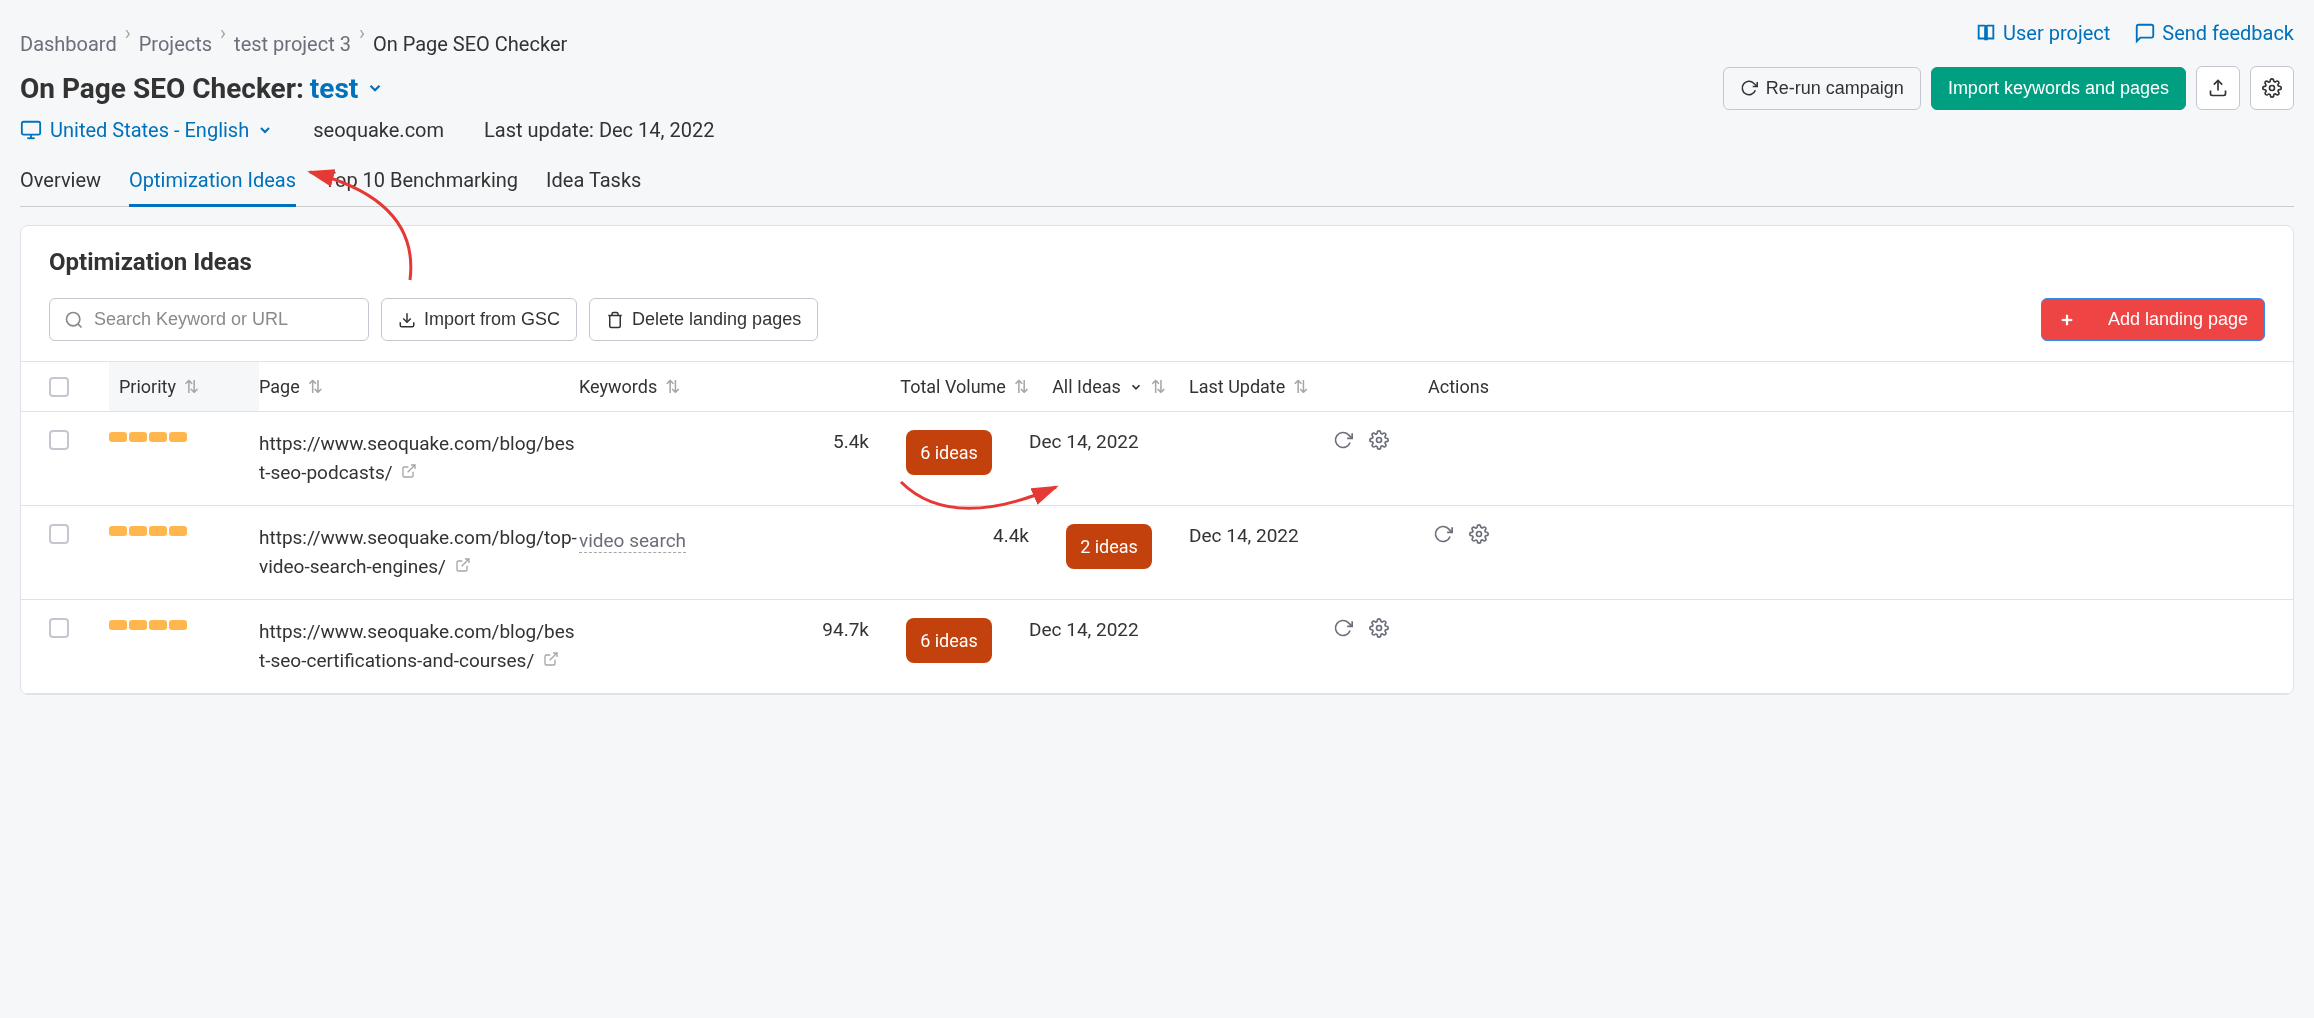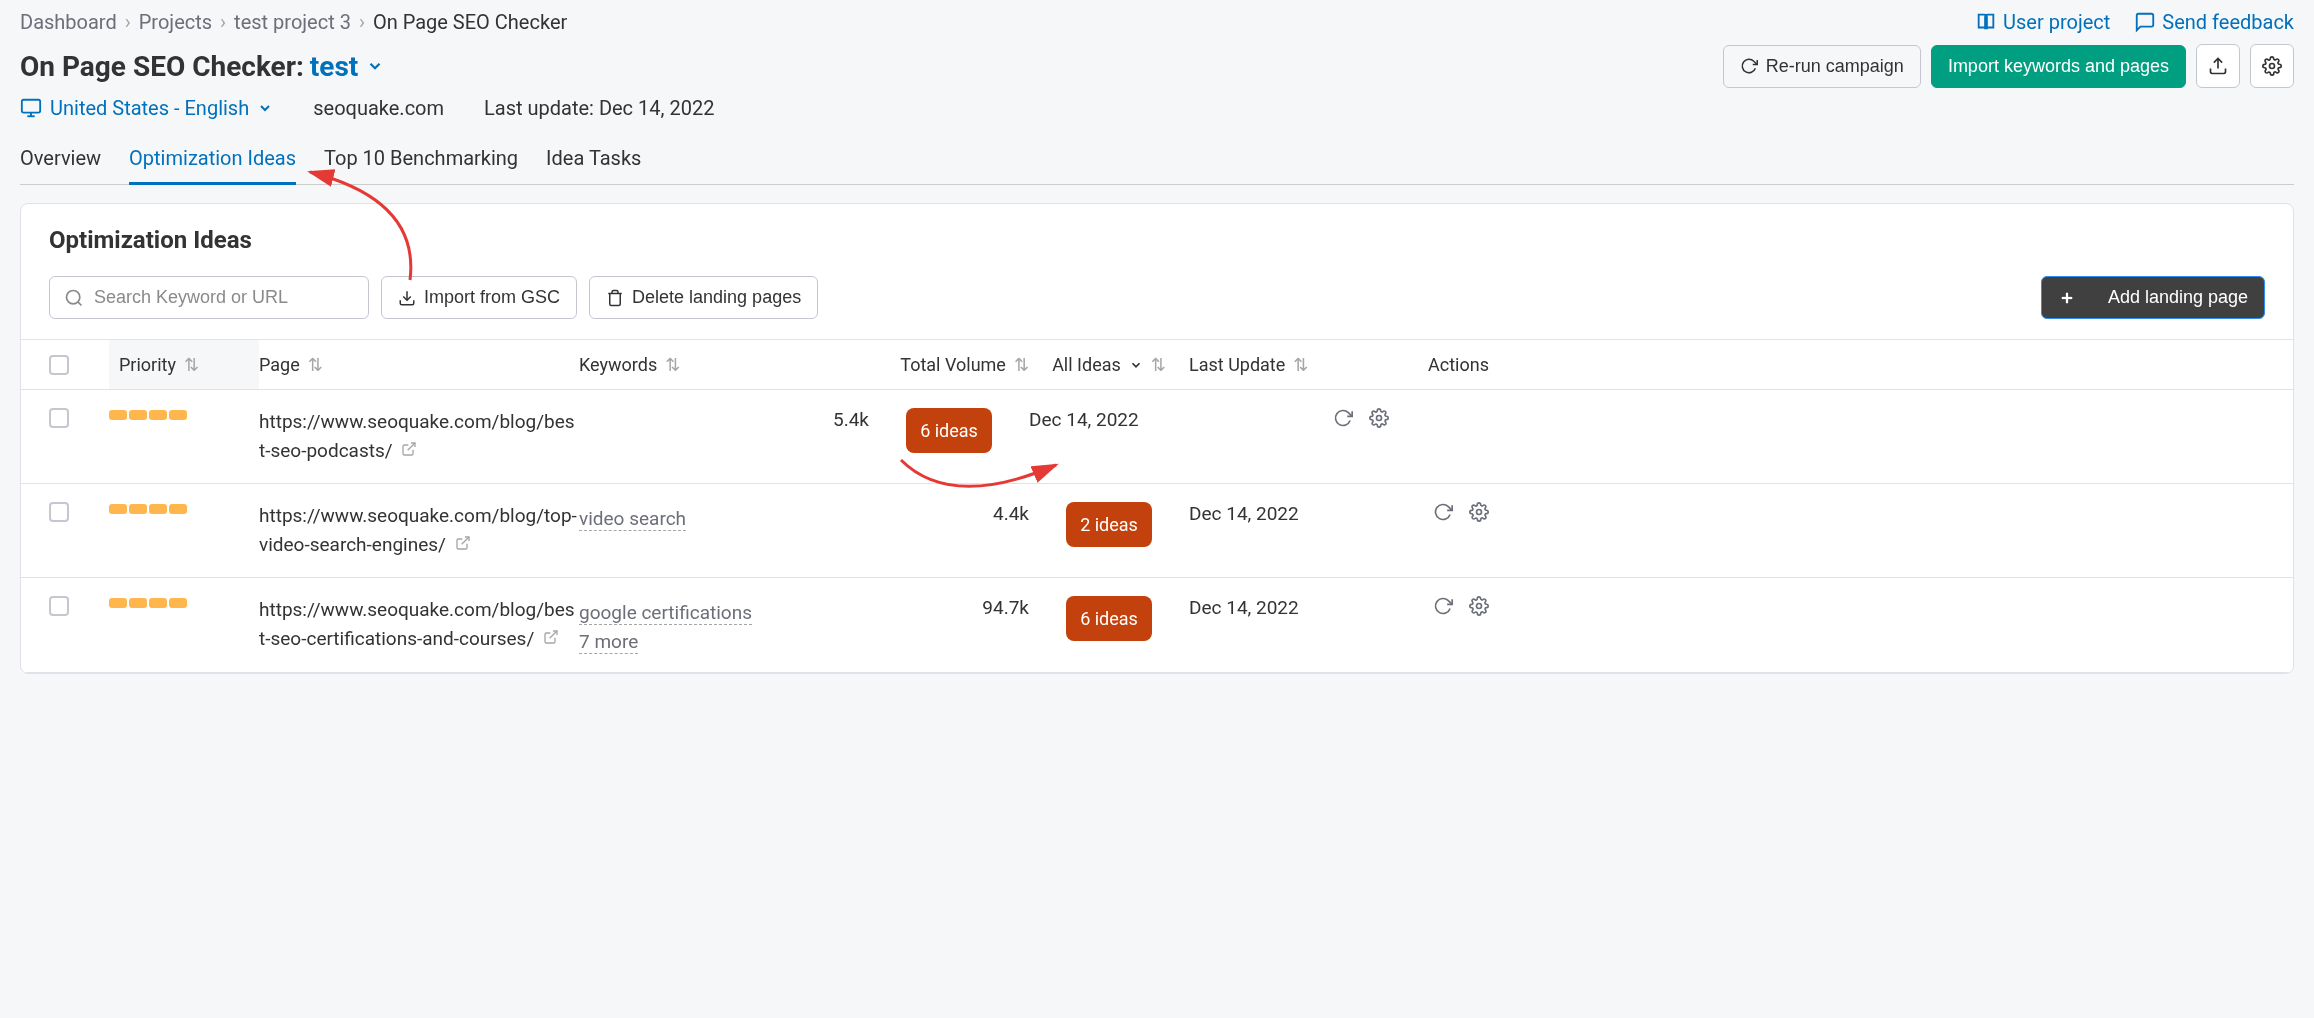--- a/index.html
+++ b/index.html
@@ -3,35 +3,35 @@
 <meta charset="utf-8">
 <style>
 * { box-sizing: border-box; margin: 0; padding: 0; }
 body { font-family: -apple-system, BlinkMacSystemFont, "Segoe UI", Roboto, Helvetica, Arial, sans-serif; font-size: 14px; color: #333; background: #f6f7f8; }
 
 .page { padding: 10px 20px 20px 20px; }
 
 
 .top-row { display: flex; justify-content: space-between; align-items: center; margin-bottom: 10px; }
 .breadcrumb { display: flex; align-items: center; gap: 8px; color: #6c6e79; font-size: 20px; }
-.breadcrumb .crumb { color: #6c6e79; cursor: pointer; }
+.breadcrumb .crumb { color: #6c6e79; cursor: pointer; margin-top: 22px; }
 .breadcrumb .sep { color: #a6a6a6; }
 .breadcrumb .crumb-current { color: #333; }
 .top-links { display: flex; gap: 24px; }
 .top-link { display: flex; align-items: center; gap: 6px; color: #0071bc; font-size: 20px; cursor: pointer; }
 
 
 .title-row { display: flex; justify-content: space-between; align-items: center; margin-bottom: 8px; }
 .title-left { display: flex; align-items: center; gap: 6px; font-size: 28px; font-weight: 700; }
 .title-proj { color: #0071bc; font-weight: 700; display: flex; align-items: center; gap: 8px; cursor: pointer; }
 .title-right { display: flex; align-items: center; gap: 10px; }
 .btn { display: inline-flex; align-items: center; gap: 8px; border: 1px solid #c4c7cf; background: #fff; border-radius: 6px; padding: 10px 16px; font-size: 18px; cursor: pointer; color: #333; }
 .btn.secondary { background: #f6f7f8; }
 .btn.green { background: #009f81; border-color: #009f81; color: #fff; }
-.btn.blue { background: #404040; border-color: #2f8cf0; color: #fff; gap: 32px; }
+.btn.blue { background: #ef4444; border-color: #2f8cf0; color: #fff; gap: 32px; }
 .btn.icon-only { padding: 10px; width: 44px; height: 44px; justify-content: center; background: #fff; }
 
 
 .sub-row { display: flex; align-items: center; gap: 40px; margin-bottom: 18px; font-size: 20px; color: #333; }
 .locale { display: flex; align-items: center; gap: 8px; color: #0071bc; cursor: pointer; }
 
 
 .tabs { display: flex; gap: 28px; border-bottom: 1px solid #ccc; font-size: 20px; }
 .tab { padding: 8px 0 12px 0; cursor: pointer; color: #333; }
 .tab.active { color: #0071bc; border-bottom: 3px solid #0071bc; margin-bottom: -1px; }
@@ -357,21 +357,20 @@
             <span class="priority-bar"></span>
             <span class="priority-bar"></span>
             <span class="priority-bar"></span>
             <span class="priority-bar"></span>
           </div>
           <div class="page-url">https://www.seoquake.com/blog/best-seo-certifications-and-courses/ <span class="ext-icon"><svg style="display:inline" width="16" height="16" viewBox="0 0 24 24" fill="none" stroke="#a6a6a6" stroke-width="2">
                 <path d="M18 13v6a2 2 0 0 1-2 2H5a2 2 0 0 1-2-2V8a2 2 0 0 1 2-2h6"></path>
                 <polyline points="15 3 21 3 21 9"></polyline>
                 <line x1="10" y1="14" x2="21" y2="3"></line>
               </svg></span></div>
-          <div><span class="keyword-link">google certifications</span><br><span class="more-link">7 more</span></div>
           <div class="vol">94.7k</div>
           <div style="text-align:center"><span class="ideas-badge">6 ideas</span></div>
           <div class="last-update">Dec 14, 2022</div>
           <div class="actions-cell">
             <span class="action-icon">
               <svg width="20" height="20" viewBox="0 0 24 24" fill="none" stroke="#6c6e79" stroke-width="2">
                 <polyline points="23 4 23 10 17 10"></polyline>
                 <path d="M20.49 15a9 9 0 1 1-2.12-9.36L23 10"></path>
               </svg>
             </span>

